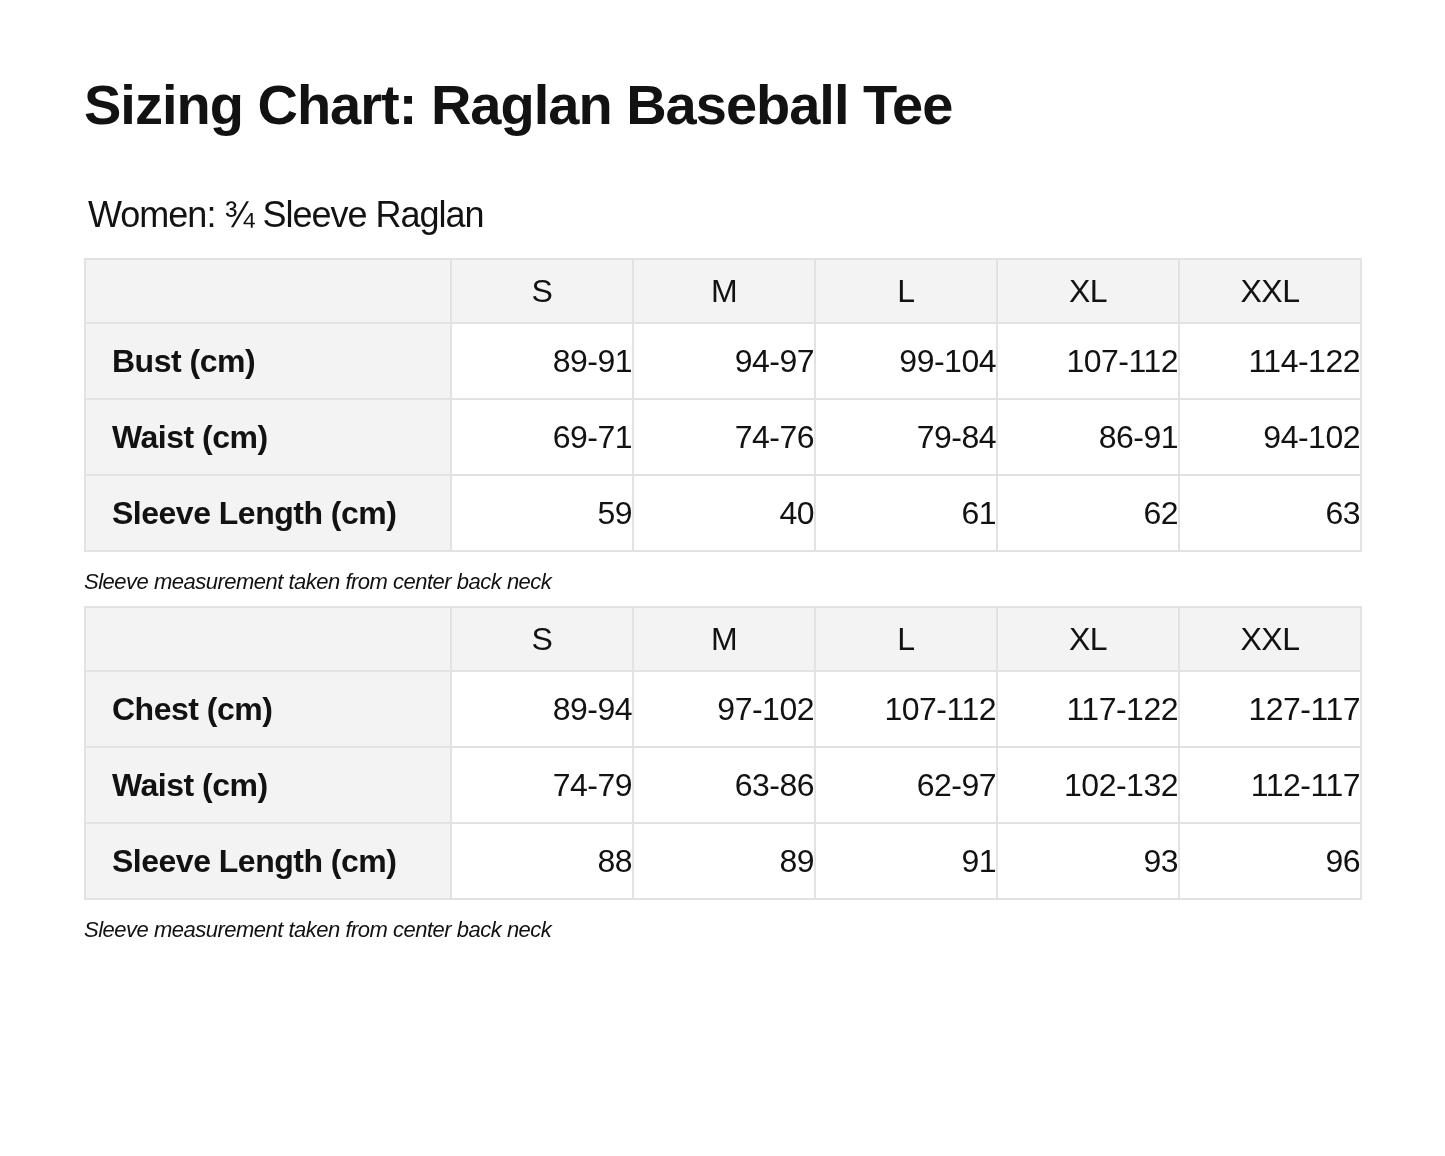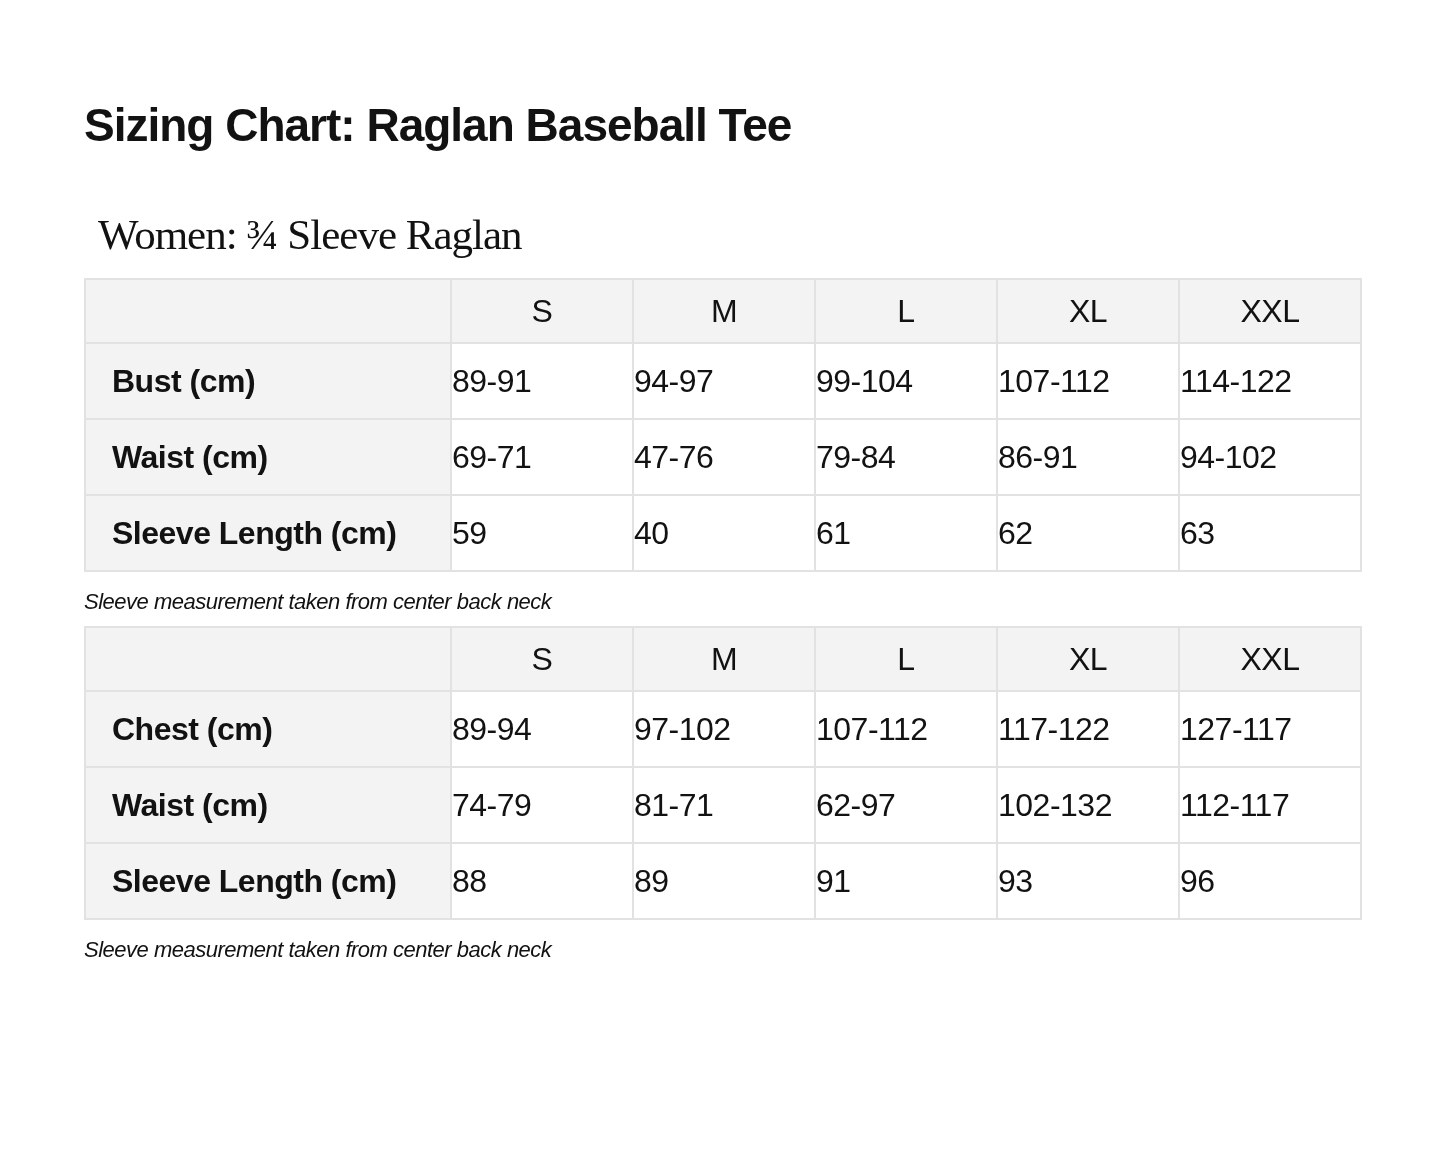--- a/index.html
+++ b/index.html
@@ -12,33 +12,32 @@
     height: 1156px;
     font-family: "Liberation Sans", sans-serif;
     color: #121212;
     overflow: hidden;
   }
   .page {
     padding: 0 85px 0 84px;
     box-sizing: border-box;
   }
   .page-title {
-    margin: 98px 0 0 0;
-    font-size: 46px;
+    margin: 78px 0 0 0;
+    font-size: 56px;
     font-weight: 700;
     line-height: 54px;
     letter-spacing: -1px;
   }
   .section-heading {
-    margin: 56px 0 0 14px;
-    font-size: 43px;
+    margin: 56px 0 0 4px;
+    font-size: 36px;
     font-weight: 400;
     line-height: 54px;
     letter-spacing: -1px;
-    font-family: Liberation Serif, serif;
   }
   .section-heading.men {
     margin-top: 68px;
   }
   table.size-table {
     border-collapse: collapse;
     table-layout: fixed;
     width: 1276px;
     margin-top: 16px;
   }
@@ -64,21 +63,21 @@
     height: 74px;
     background: #f3f3f3;
     font-weight: 700;
     text-align: left;
     padding-left: 26px;
     vertical-align: middle;
   }
   .size-table tbody td {
     height: 74px;
     background: #ffffff;
-    text-align: left;
+    text-align: right;
     vertical-align: middle;
     font-weight: 400;
   }
   .size-note {
     margin: 12px 0 0 0;
     font-size: 22px;
     line-height: 36px;
     font-style: italic;
     letter-spacing: -0.5px;
   }
@@ -116,21 +115,21 @@
         <th>Bust (cm)</th>
         <td>89-91</td>
         <td>94-97</td>
         <td>99-104</td>
         <td>107-112</td>
         <td>114-122</td>
       </tr>
       <tr>
         <th>Waist (cm)</th>
         <td>69-71</td>
-        <td>47-76</td>
+        <td>74-76</td>
         <td>79-84</td>
         <td>86-91</td>
         <td>94-102</td>
       </tr>
       <tr>
         <th>Sleeve Length (cm)</th>
         <td>59</td>
         <td>40</td>
         <td>61</td>
         <td>62</td>
@@ -166,21 +165,21 @@
         <th>Chest (cm)</th>
         <td>89-94</td>
         <td>97-102</td>
         <td>107-112</td>
         <td>117-122</td>
         <td>127-117</td>
       </tr>
       <tr>
         <th>Waist (cm)</th>
         <td>74-79</td>
-        <td>81-71</td>
+        <td>63-86</td>
         <td>62-97</td>
         <td>102-132</td>
         <td>112-117</td>
       </tr>
       <tr>
         <th>Sleeve Length (cm)</th>
         <td>88</td>
         <td>89</td>
         <td>91</td>
         <td>93</td>

